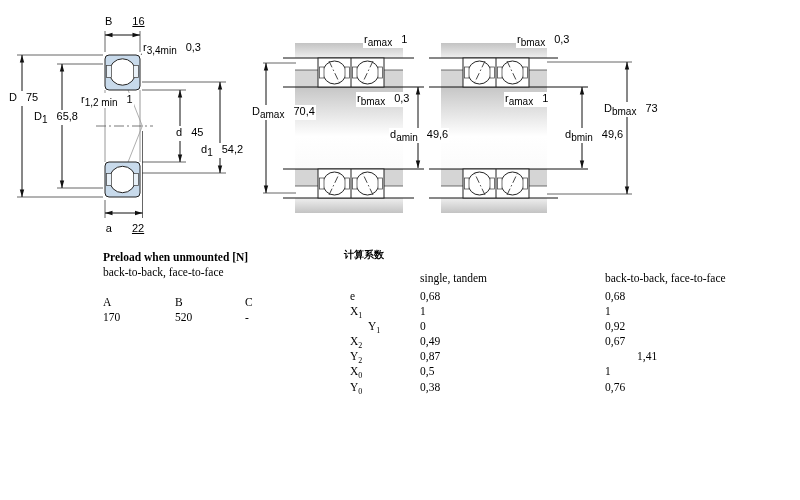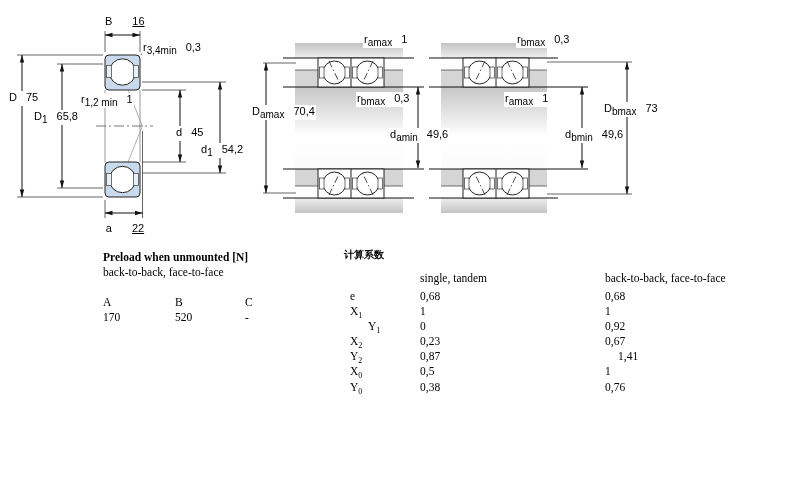--- a/index.html
+++ b/index.html
@@ -291,26 +291,26 @@
 
     <span class="ser" style="left:350px;top:305px"><span>X</span><sub>1</sub></span>
     <span class="ser" style="left:420px;top:305px">1</span>
     <span class="ser" style="left:605px;top:305px">1</span>
 
     <span class="ser" style="left:368px;top:320px"><span>Y</span><sub>1</sub></span>
     <span class="ser" style="left:420px;top:320px">0</span>
     <span class="ser" style="left:605px;top:320px">0,92</span>
 
     <span class="ser" style="left:350px;top:335px"><span>X</span><sub>2</sub></span>
-    <span class="ser" style="left:420px;top:335px">0,23</span>
+    <span class="ser" style="left:420px;top:335px">0,49</span>
     <span class="ser" style="left:605px;top:335px">0,67</span>
 
     <span class="ser" style="left:350px;top:350px"><span>Y</span><sub>2</sub></span>
     <span class="ser" style="left:420px;top:350px">0,87</span>
-    <span class="ser" style="left:618px;top:350px">1,41</span>
+    <span class="ser" style="left:637px;top:350px">1,41</span>
 
     <span class="ser" style="left:350px;top:365px"><span>X</span><sub>0</sub></span>
     <span class="ser" style="left:420px;top:365px">0,5</span>
     <span class="ser" style="left:605px;top:365px">1</span>
 
     <span class="ser" style="left:350px;top:381px"><span>Y</span><sub>0</sub></span>
     <span class="ser" style="left:420px;top:381px">0,38</span>
     <span class="ser" style="left:605px;top:381px">0,76</span>
   </div>
 

